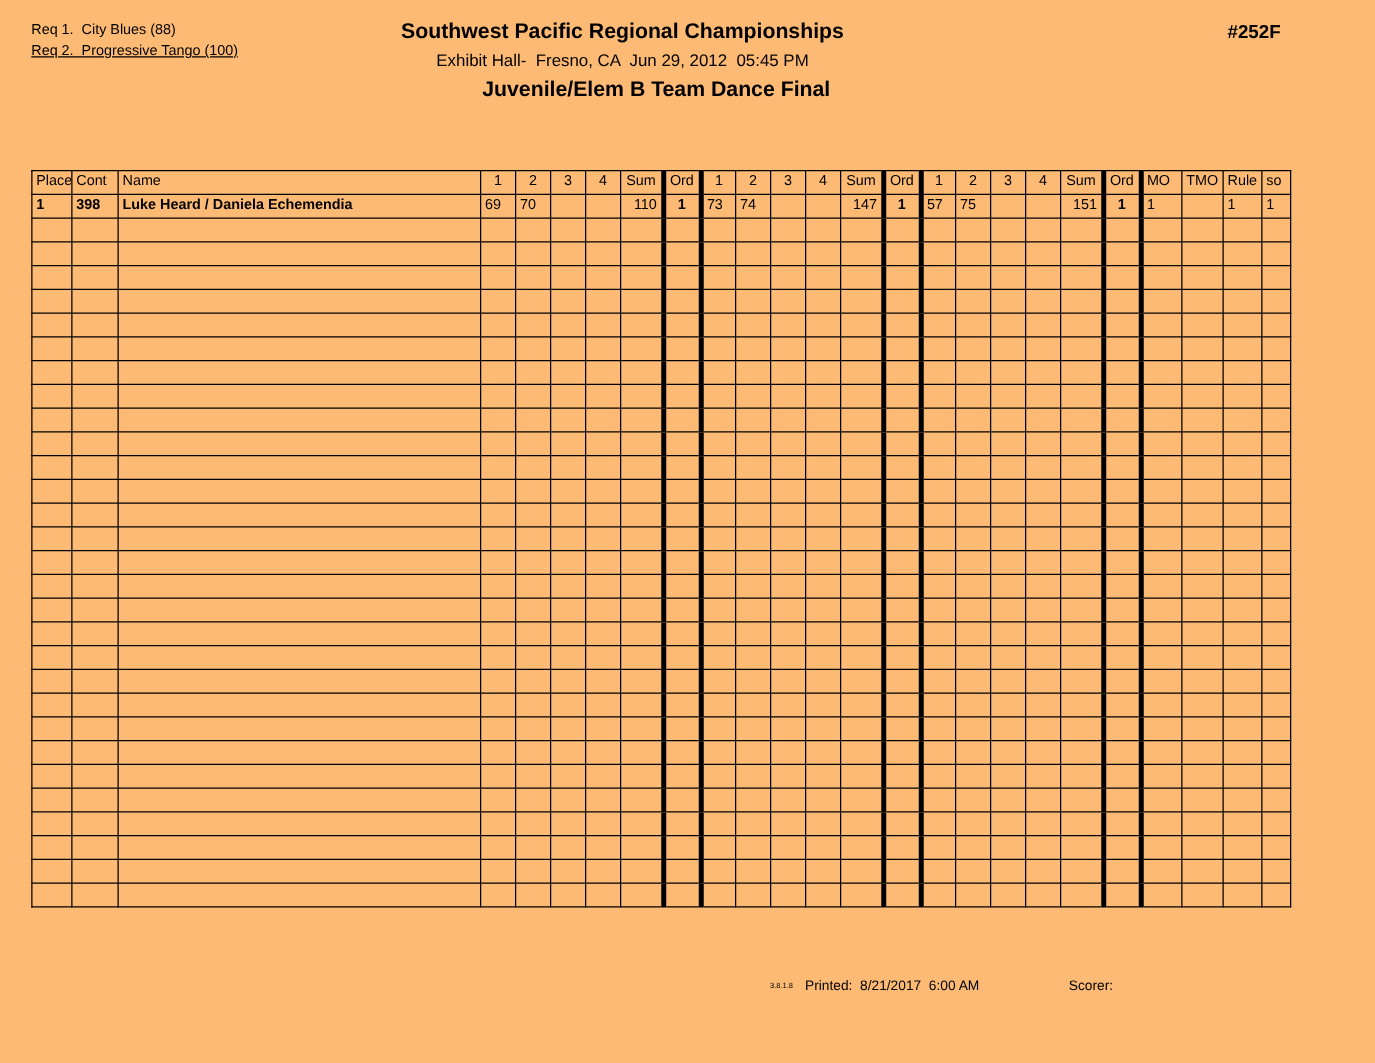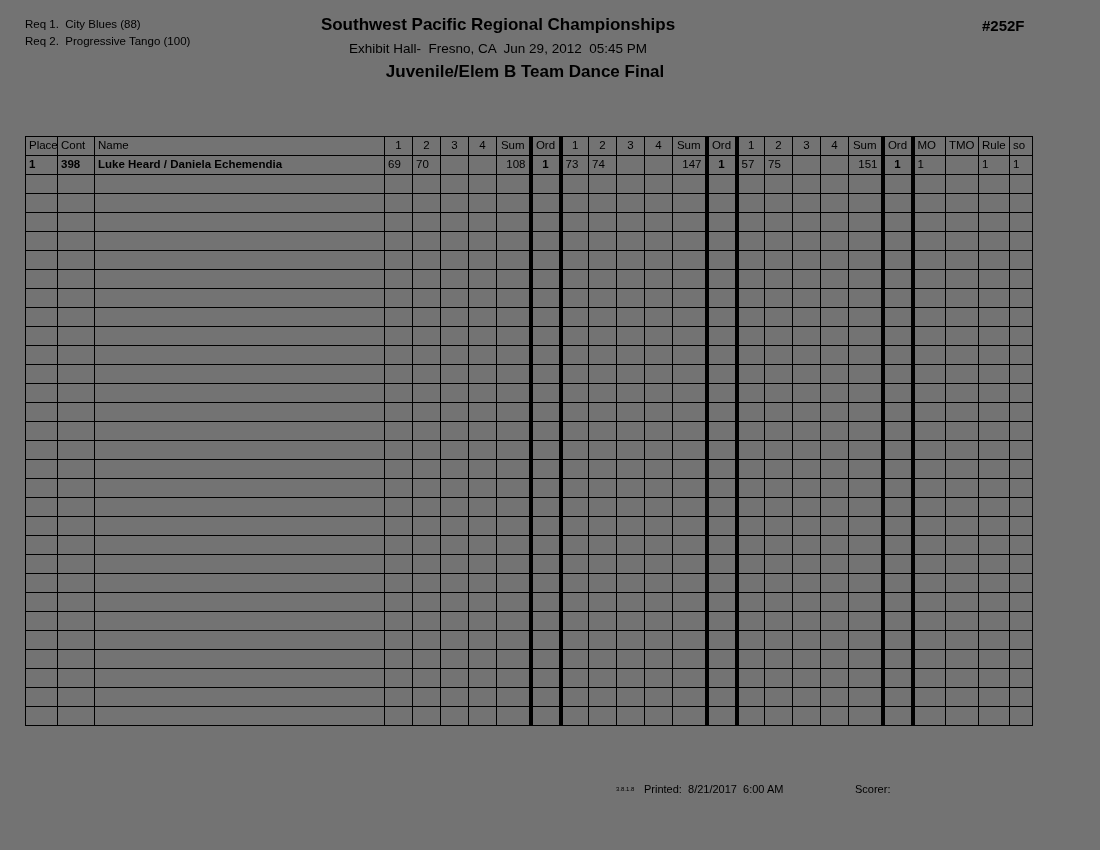--- a/index.html
+++ b/index.html
@@ -1,27 +1,27 @@
 <!DOCTYPE html>
 <html><head>
 <meta charset="utf-8">
 <style>
   * { box-sizing: border-box; }
   html, body { margin: 0; padding: 0; }
   body {
     width: 1100px; height: 850px; background: #ffffff; color: #000000;
     font-family: "Liberation Sans", "DejaVu Sans", sans-serif;
   }
-  .page { position: relative; width: 1100px; height: 850px; overflow: hidden; background: #737373; }
+  .page { position: relative; width: 1100px; height: 850px; overflow: hidden; background: #fdba74; }
   .abs { position: absolute; }
   .pre { white-space: pre; }
   .center-line { left: 0; width: 996px; text-align: center; }
 
   #req1 { left: 25px; top: 18px; font-size: 11.5px; }
-  #req2 { left: 25px; top: 35px; font-size: 11.5px; }
+  #req2 { left: 25px; top: 35px; font-size: 11.5px; text-decoration: underline; }
   #championship { top: 15px; font-size: 17px; font-weight: bold; }
   #venue { top: 41px; font-size: 13.5px; }
   #event-title { top: 62px; font-size: 17px; font-weight: bold; margin-left: 27px; }
   #report-title { top: 87px; font-size: 15px; }
   #event-number { top: 17px; left: 982px; font-size: 15px; font-weight: bold; }
 
   #score-table {
     position: absolute; left: 25px; top: 136px;
     border-collapse: collapse; table-layout: fixed; width: 1007px;
     font-size: 11.5px;
@@ -114,21 +114,21 @@
     </thead>
     <tbody id="score-tbody">
         <tr>
           <td class="b">1</td>
           <td class="b">398</td>
           <td class="b">Luke Heard / Daniela Echemendia</td>
           <td>69</td>
           <td>70</td>
           <td></td>
           <td></td>
-          <td class="r">108</td>
+          <td class="r">110</td>
           <td class="ord b">1</td>
           <td>73</td>
           <td>74</td>
           <td></td>
           <td></td>
           <td class="r">147</td>
           <td class="ord b">1</td>
           <td>57</td>
           <td>75</td>
           <td></td>

